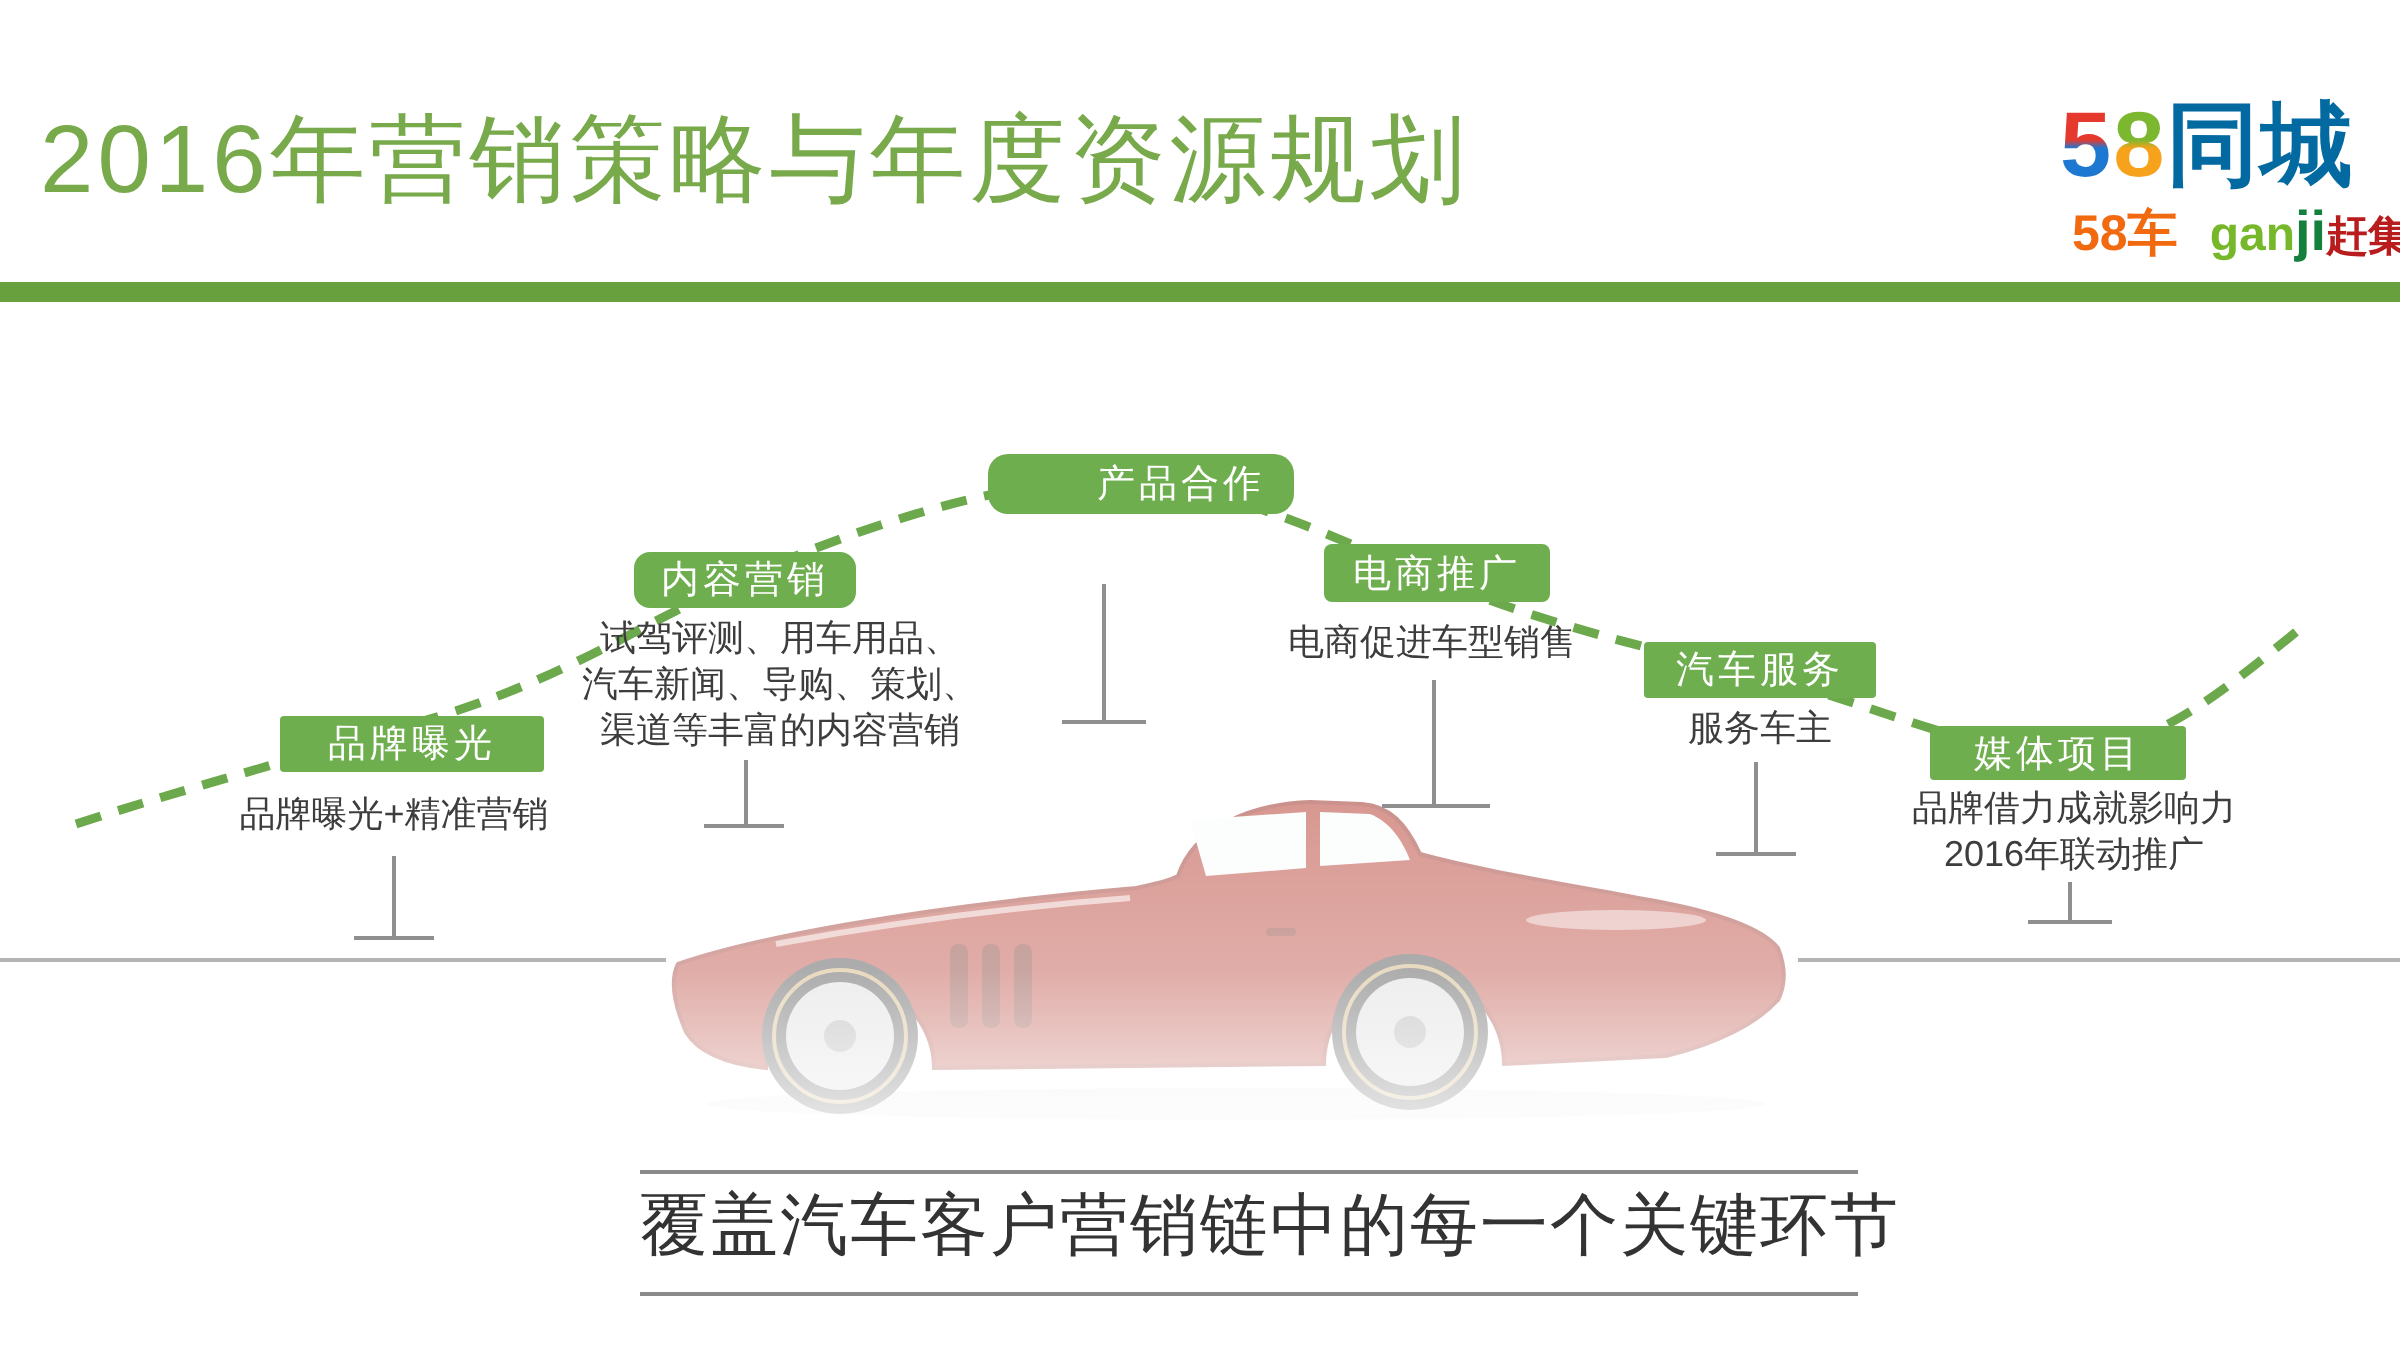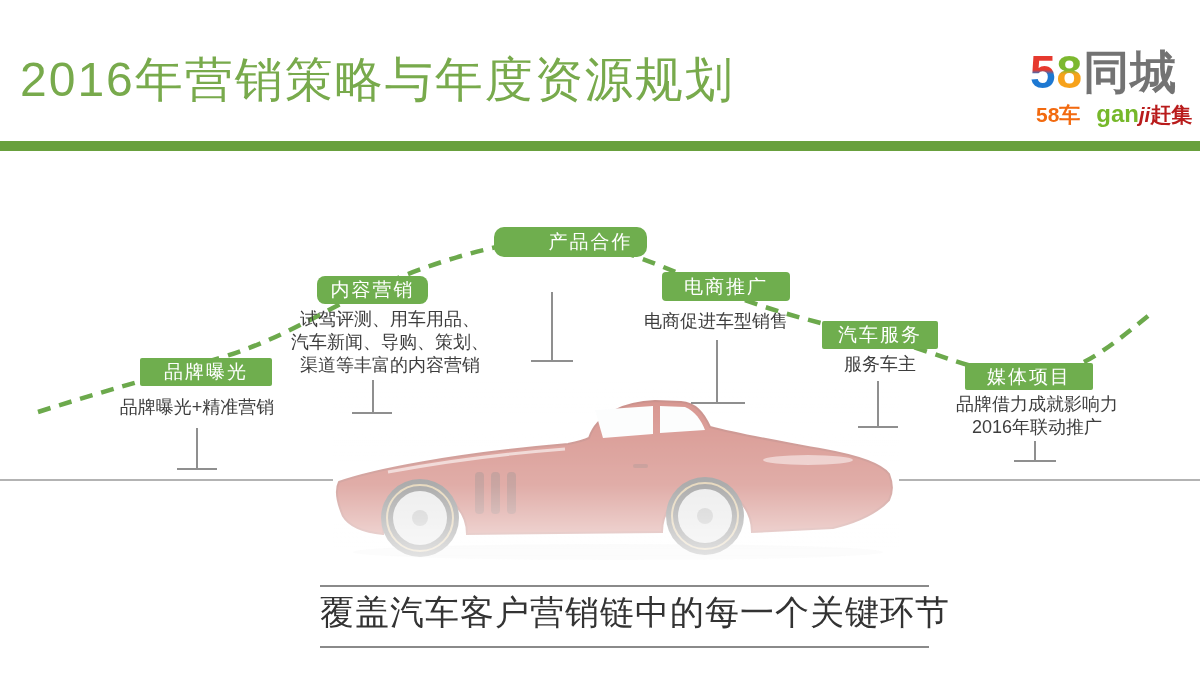--- a/index.html
+++ b/index.html
@@ -11,25 +11,25 @@
   .abs{position:absolute;}
   
   .title{
     left:20px;top:24px;font-size:48px;letter-spacing:2px;color:#78aa4c;font-weight:400;white-space:nowrap;
   }
   .green-bar{left:0;top:117px;width:1200px;height:10px;background:#68a03d;}
   
   .logo-main{left:1030px;top:18px;font-size:46px;font-weight:bold;white-space:nowrap;letter-spacing:1px;}
   .logo5{background:linear-gradient(180deg,#e6392e 46%,#1d78d2 54%);-webkit-background-clip:text;background-clip:text;color:transparent;}
   .logo8{background:linear-gradient(180deg,#7cb82f 46%,#f7a21b 54%);-webkit-background-clip:text;background-clip:text;color:transparent;}
-  .logo-city{color:#737373;}
+  .logo-city{color:#0369a1;}
   .logo-sub{left:1036px;top:76px;white-space:nowrap;}
-  .logo-58car{font-size:21px;font-weight:bold;color:#f26a10;margin-right:16px;}
+  .logo-58car{font-size:25px;font-weight:bold;color:#f26a10;margin-right:16px;}
   .logo-gan{font-size:24px;font-weight:bold;color:#76b82a;text-transform:lowercase;}
-  .logo-ji{font-size:20px;font-weight:bold;font-style:italic;color:#b91c1c;}
+  .logo-ji{font-size:28px;font-weight:bold;color:#15803d;}
   .logo-ganji-cn{font-size:21px;font-weight:bold;color:#b91c1c;}
   
   .baseline{left:0;top:455px;width:1200px;height:2px;background:#b3b3b3;}
   .curve-svg{left:0;top:0;width:1200px;height:675px;pointer-events:none;}
   
   .stage-box{
     color:#fff;font-size:19px;letter-spacing:2px;text-align:center;background:#6fae4e;
     display:flex;align-items:center;justify-content:center;white-space:nowrap;
   }
   .stage-desc{color:#3d3d3d;font-size:18px;text-align:center;line-height:23px;white-space:nowrap;}
@@ -115,21 +115,21 @@
     <div>汽车新闻、导购、策划、</div>
     <div>渠道等丰富的内容营销</div>
   </div>
   <div class="abs vline z4" style="left:372px;top:356px;height:32px;"></div>
   <div class="abs tick z4" style="left:352px;top:388px;width:40px;"></div>
 
   <div class="abs stage-box z4" style="left:494px;top:203px;width:113px;height:30px;border-radius:10px;padding-left:40px;">产品合作</div>
   <div class="abs vline z4" style="left:551px;top:268px;height:68px;"></div>
   <div class="abs tick z4" style="left:531px;top:336px;width:42px;"></div>
 
-  <div class="abs stage-box z4" style="left:662px;top:248px;width:128px;height:29px;border-radius:4px;">电商推广</div>
+  <div class="abs stage-box z4" style="left:662px;top:248px;width:113px;height:29px;border-radius:4px;">电商推广</div>
   <div class="abs stage-desc z4" style="left:611px;top:286px;width:210px;">
     <div>电商促进车型销售</div>
   </div>
   <div class="abs vline z4" style="left:716px;top:316px;height:62px;"></div>
   <div class="abs tick z4" style="left:691px;top:378px;width:54px;"></div>
 
   <div class="abs stage-box z4" style="left:822px;top:297px;width:116px;height:28px;border-radius:2px;">汽车服务</div>
   <div class="abs stage-desc z4" style="left:810px;top:329px;width:140px;text-align:center;">
     <div>服务车主</div>
   </div>

